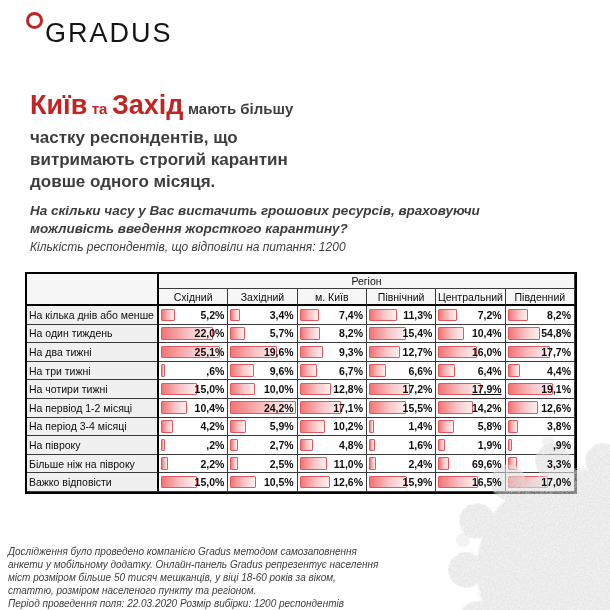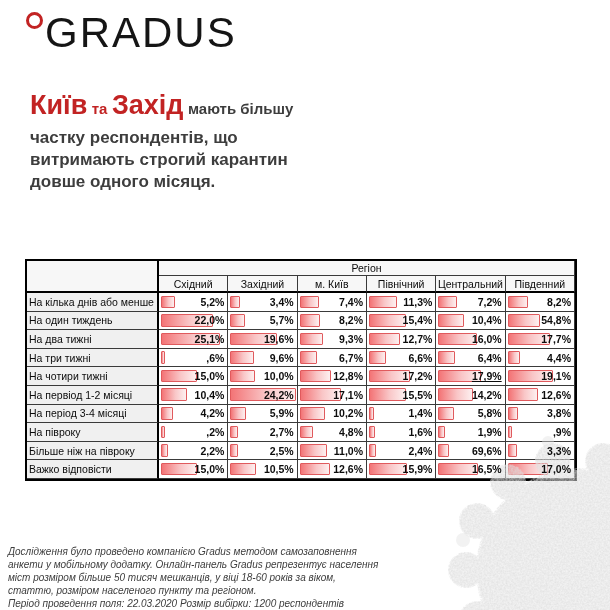--- a/index.html
+++ b/index.html
@@ -7,38 +7,38 @@
     position:relative;width:610px;height:610px;background:#fff;overflow:hidden;
     font-family:"Liberation Sans", sans-serif;color:#3d3d3d;
   }
   
   .logo{position:absolute;left:26px;top:10px;display:flex;align-items:flex-start;}
   .logo-ring{
     display:inline-block;width:11px;height:11px;border:3.5px solid var(--accent,#c22323);
     border-radius:50%;margin-top:2px;margin-right:2px;
   }
   .logo-text{
-    font-size:42px;line-height:46px;font-weight:400;letter-spacing:2px;color:#151515;
+    font-size:27px;line-height:46px;font-weight:400;letter-spacing:2px;color:#151515;
   }
   
   .insight{position:absolute;top:90px;width:274px;}
   .insight.left{left:30px;}
   .insight.right{left:316px;width:272px;}
   .insight .line1{line-height:30px;white-space:nowrap;}
   .big-red{color:var(--accent,#c22323);font-weight:700;font-size:27px;}
   .small-red{color:var(--accent,#c22323);font-weight:700;font-size:15px;}
   .dark-bold{color:#3d3d3d;font-weight:700;font-size:15px;}
   .insight .body{margin-top:3px;font-size:17px;font-weight:700;line-height:1.3;color:#3d3d3d;}
   
   .question{position:absolute;left:30px;top:202px;width:480px;}
   .q-title{font-style:italic;font-weight:700;font-size:13.5px;line-height:1.35;color:#3d3d3d;}
   .q-sub{font-style:italic;font-size:12px;margin-top:2px;color:#3d3d3d;}
   
   .survey-table{
-    position:absolute;left:25px;top:259px;width:548px;
+    position:absolute;left:25px;top:272px;width:548px;
     display:grid;grid-template-columns:132px repeat(6,1fr);
     grid-template-rows:15px 17px repeat(10,18.6px);
     border:2px solid #000;background:#000;font-size:10.5px;color:#0c0c0c;
   }
   .cell{background:#fff;border-right:1px solid #3a3a3a;border-bottom:1px solid #3a3a3a;
         display:flex;align-items:center;overflow:hidden;}
   .cell.hdr{background:#f7f7f7;justify-content:center;}
   .cell.hdr-bottom{border-bottom:2px solid #000;}
   .cell.corner{background:#f7f7f7;border-right:2px solid #000;border-bottom:2px solid #000;}
   .cell.label{background:#f0f0f0;border-right:2px solid #000;padding:0 2px;}
@@ -69,20 +69,24 @@
     <div class="line1">
       <span class="big-red">Київ</span>
       <span class="small-red">та</span>
       <span class="big-red">Захід</span>
       <span class="dark-bold">мають більшу</span>
     </div>
     <div class="body">частку респондентів, що витримають строгий карантин довше одного місяця.</div>
   </div>
 
 
+  <div class="question">
+    <div class="q-title">На скільки часу у Вас вистачить грошових ресурсів, враховуючи можливість введення жорсткого карантину?</div>
+    <div class="q-sub">Кількість респондентів, що відповіли на питання: 1200</div>
+  </div>
 
   <div class="survey-table">
       <div class="cell corner" style="grid-area: 1 / 1 / 3;"></div>
       <div class="cell hdr" style="grid-area: 1 / 2 / auto / 8;">Регіон</div>
       <div class="cell hdr hdr-bottom" style="grid-area: 2 / 2;">Східний</div>
       <div class="cell hdr hdr-bottom" style="grid-area: 2 / 3;">Західний</div>
       <div class="cell hdr hdr-bottom" style="grid-area: 2 / 4;">м. Київ</div>
       <div class="cell hdr hdr-bottom" style="grid-area: 2 / 5;">Північний</div>
       <div class="cell hdr hdr-bottom" style="grid-area: 2 / 6;">Центральний</div>
       <div class="cell hdr hdr-bottom" style="grid-area: 2 / 7;">Південний</div>

